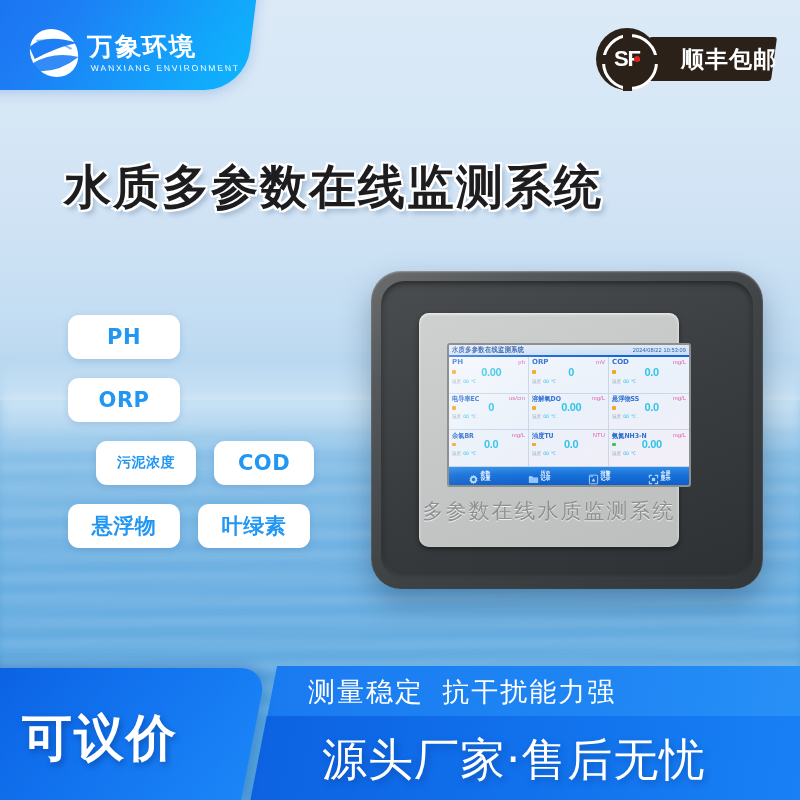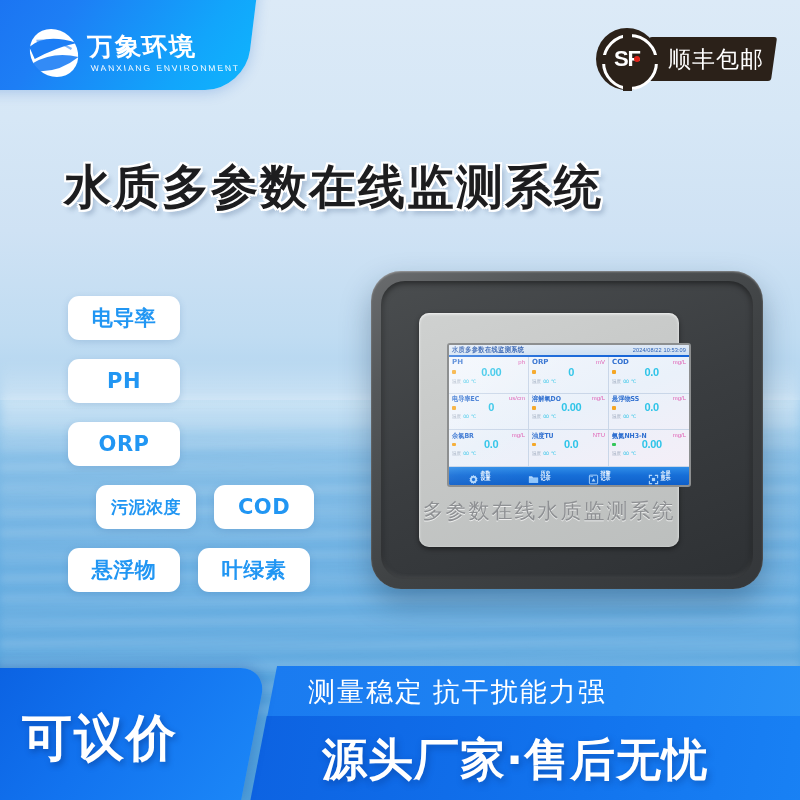--- a/index.html
+++ b/index.html
@@ -67,23 +67,23 @@
     font-family:"Liberation Sans",sans-serif;
   }
 
   
   .sf-badge{position:absolute;left:596px;top:28px;width:180px;height:62px;}
   .sf-ribbon{
     position:absolute;left:50px;top:9px;width:128px;height:44px;
     background:#2b2119;transform:skewX(-8deg);border-radius:3px;
   }
   .sf-ribbon-txt{
-    position:absolute;left:65px;top:13px;width:110px;height:36px;
+    position:absolute;left:78px;top:13px;width:110px;height:36px;
     display:flex;align-items:center;justify-content:center;
-    color:#fff;font-size:23px;font-weight:normal;letter-spacing:1px;
+    color:#fff;font-size:23px;font-weight:bold;letter-spacing:1px;
     font-family:"DejaVu Sans","Liberation Sans",sans-serif;white-space:nowrap;
   }
   .sf-circle{
     position:absolute;left:0;top:0;width:62px;height:62px;border-radius:50%;
     background:#2b2119;display:flex;align-items:center;justify-content:center;
   }
   .sf-ring{
     position:absolute;left:6px;top:6px;width:50px;height:50px;border-radius:50%;
     border:3px solid #fff;
   }
@@ -116,21 +116,21 @@
   
   .tags{position:absolute;left:68px;top:296px;width:246px;}
   .tag-row{display:flex;gap:18px;margin-bottom:19px;}
   .tag{
     width:112px;height:44px;border-radius:11px;background:#fff;
     display:flex;align-items:center;justify-content:center;
     color:#2196f3;font-size:21px;font-weight:bold;letter-spacing:.5px;
     font-family:"DejaVu Sans","Liberation Sans",sans-serif;
     box-shadow:0 2px 7px rgba(60,110,170,.22);white-space:nowrap;
   }
-  .tag.small{font-size:17px;margin-left:28px;}
+  .tag.small{font-size:14px;margin-left:28px;}
 
   
   .device{
     position:absolute;left:371px;top:271px;width:392px;height:318px;
     border-radius:30px;
     background:linear-gradient(145deg,#6a6c6e 0%,#55585a 20%,#3f4244 55%,#34373a 100%);
     box-shadow:0 14px 30px rgba(20,50,80,.35), inset 0 1px 2px rgba(255,255,255,.35);
   }
   .device-inner-shadow{
     position:absolute;left:10px;top:10px;right:10px;bottom:10px;border-radius:24px;
@@ -244,31 +244,31 @@
   }
   .band-sub{
     position:absolute;left:272px;top:666px;width:580px;height:52px;
     background:linear-gradient(90deg,#1a7bf0 0%,#1f86f4 60%,#2a93f7 100%);
     transform:skewX(-11deg);border-top-right-radius:18px;
   }
   .band-sub-txt{
     position:absolute;left:308px;top:672px;width:470px;height:40px;
     display:flex;align-items:center;
     font-size:27px;color:#ffffff;letter-spacing:2px;
-    font-family:Liberation Serif, serif;white-space:nowrap;
+    font-family:Liberation Mono, monospace;white-space:nowrap;
   }
   .band-main{
     position:absolute;left:258px;top:716px;width:600px;height:90px;
     background:linear-gradient(90deg,#0d63e2 0%,#1274ee 55%,#1a84f6 100%);
     transform:skewX(-11deg);
   }
   .band-main-txt{
     position:absolute;left:322px;top:722px;width:470px;height:76px;
     display:flex;align-items:center;
-    font-size:45px;font-weight:bold;color:#fff;letter-spacing:1px;
+    font-size:45px;font-weight:normal;color:#fff;letter-spacing:1px;
     font-family:"DejaVu Sans","Liberation Sans",sans-serif;
     text-shadow:2px 3px 7px rgba(5,45,120,.4);white-space:nowrap;
   }
 </style>
 </head>
 <body>
 
 <div id="stage">
 
   <div class="bg-sky"></div>
@@ -300,21 +300,20 @@
       <div class="sf-ring"></div>
       <span class="sf-letters">SF</span>
       <span class="sf-dot"></span>
     </div>
   </div>
 
   <div class="main-title">水质多参数在线监测系统</div>
 
   <div class="tags">
     <div class="tag-row">
-      <div class="tag">电导率</div>
     </div>
     <div class="tag-row">
       <div class="tag">PH</div>
     </div>
     <div class="tag-row">
       <div class="tag">ORP</div>
     </div>
     <div class="tag-row">
       <div class="tag small">污泥浓度</div>
       <div class="tag">COD</div>

